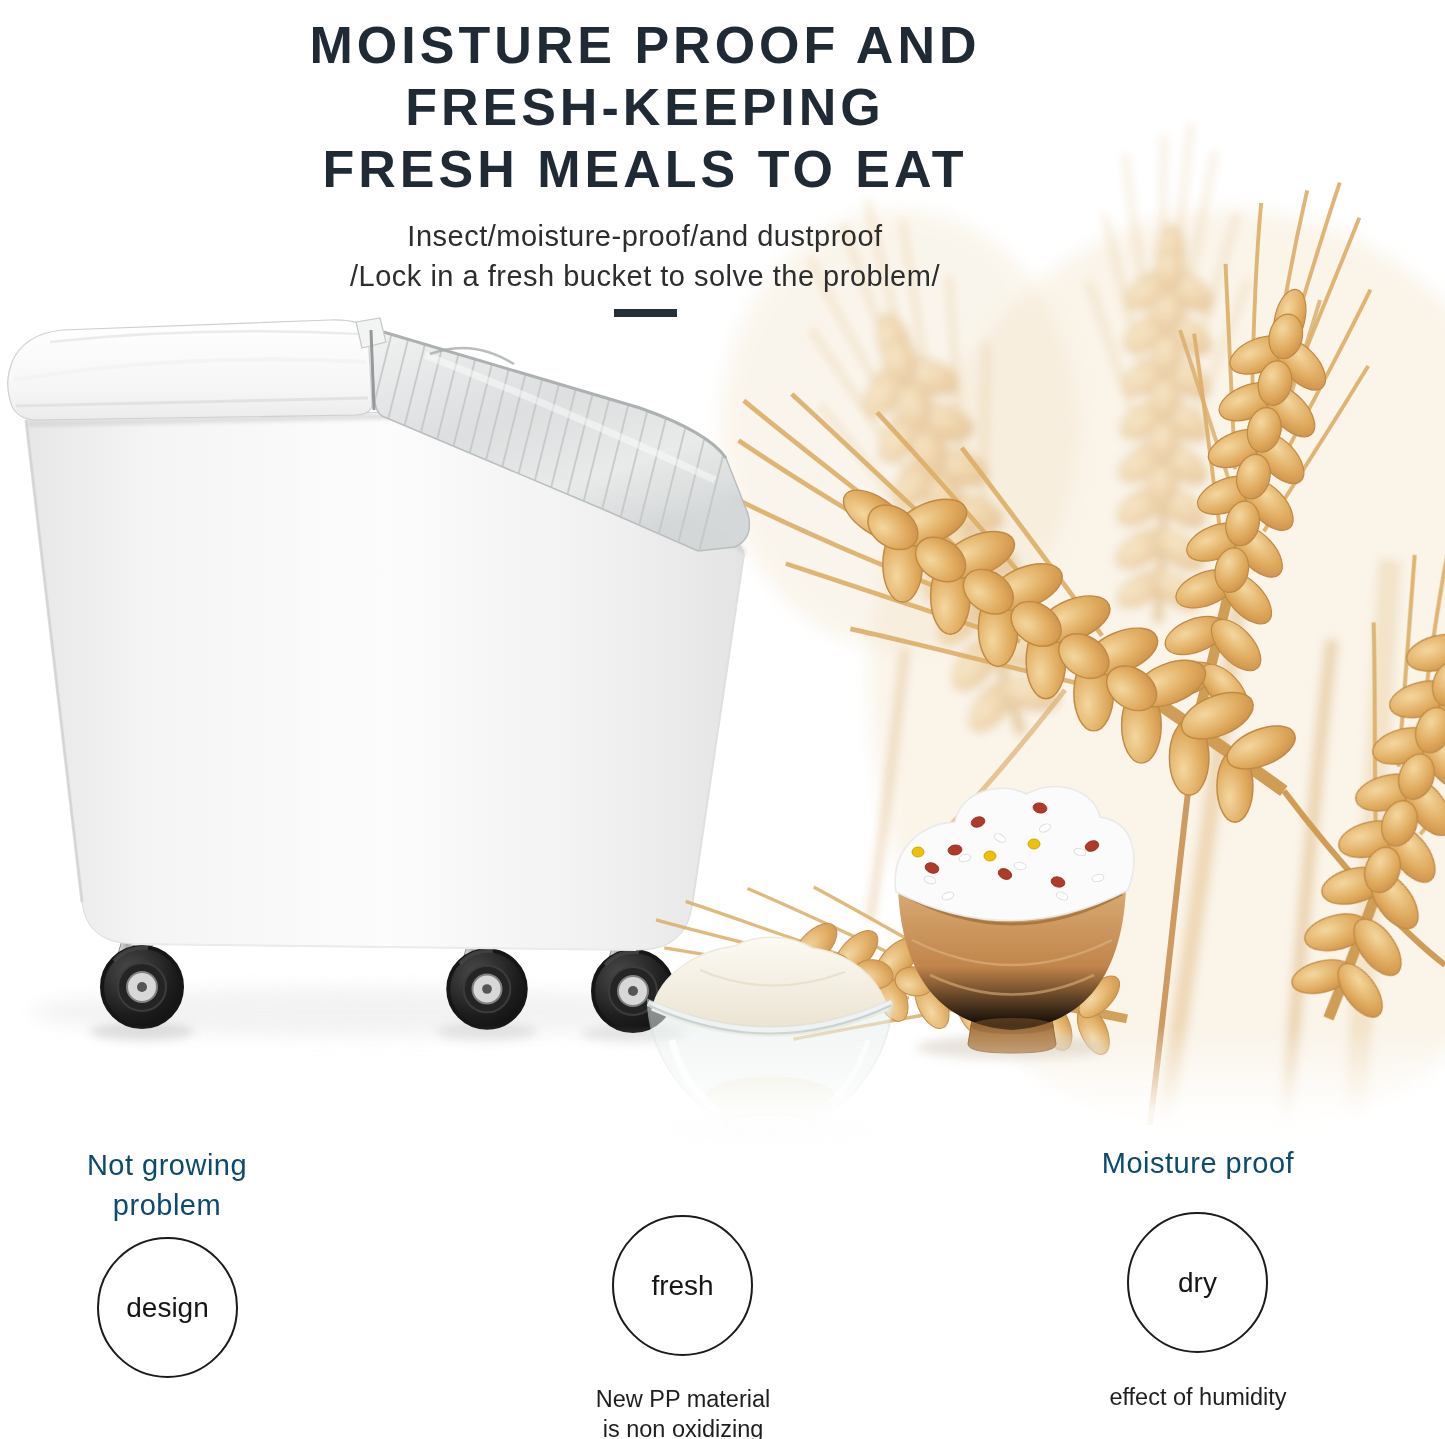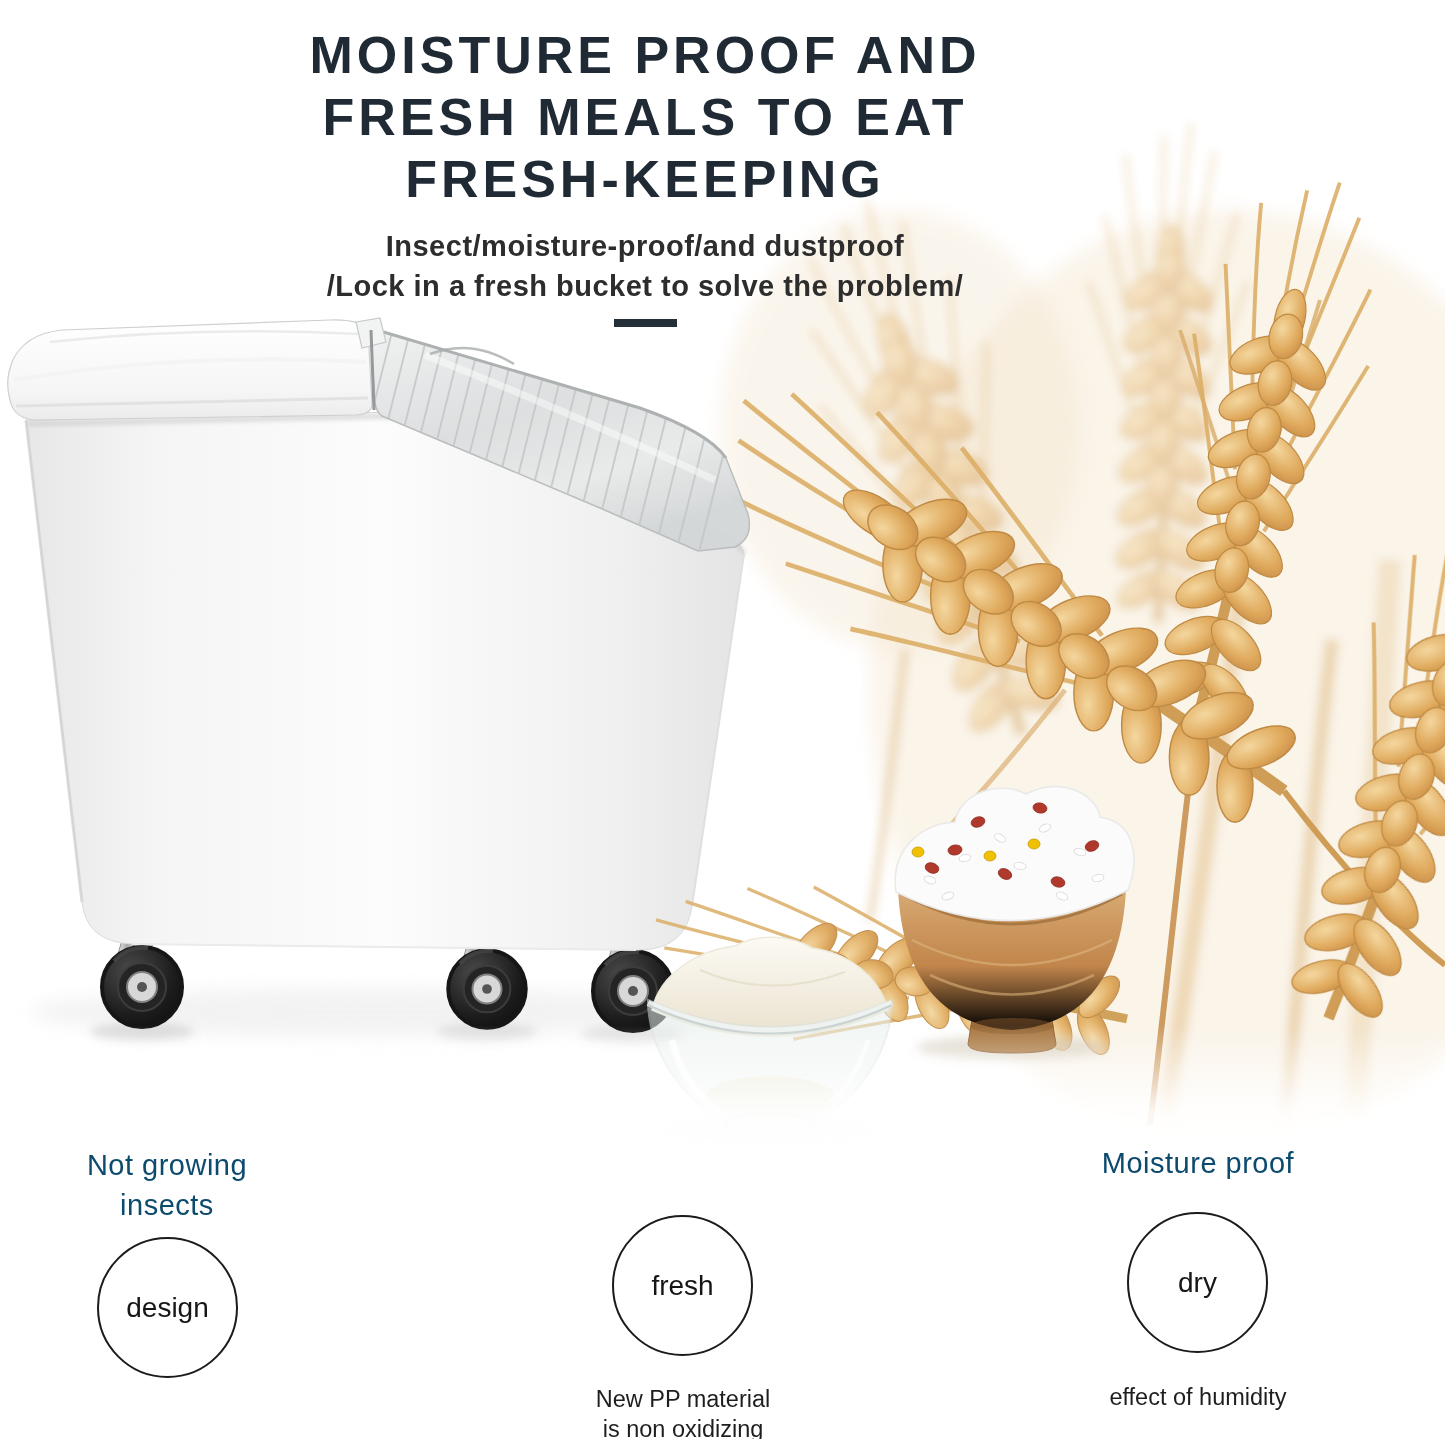--- a/index.html
+++ b/index.html
@@ -2,26 +2,26 @@
 <html><head>
 <meta charset="utf-8">
 <style>
   html,body{margin:0;padding:0;background:#ffffff;}
   .canvas{
     position:relative;width:1445px;height:1439px;background:#ffffff;overflow:hidden;
     font-family:"Liberation Sans","DejaVu Sans",sans-serif;
   }
   
   .header{position:absolute;left:0;top:0;width:1290px;text-align:center;}
-  .title{margin:0;padding-top:24px;font-size:52px;line-height:62px;font-weight:700;
+  .title{margin:0;padding-top:14px;font-size:52px;line-height:62px;font-weight:700;
          letter-spacing:4px;color:#1f2a35;}
   .title span{display:block;}
   .subtitle{margin:16px 0 0 0;font-size:29px;line-height:40px;font-weight:400;
             color:#2d2d2d;letter-spacing:0.5px;}
-  .subtitle span{display:block;font-weight:bold;}
+  .subtitle span{display:block;}
   .divider{width:63px;height:8px;background:#242f38;margin:13px auto 0 auto;}
   
   .scene{position:absolute;left:0;top:0;width:1445px;height:1439px;}
   
   .feature{position:absolute;top:1132px;}
   .feature h2{margin:5px;font-size:29px;line-height:40px;font-weight:400;color:#0c4a6e;
               text-align:center;letter-spacing:0.5px;}
   .feature h2 span{display:block;}
   .badge-circle{position:absolute;width:137px;height:137px;border:2px solid #1b1b1b;
                 border-radius:50%;display:flex;align-items:center;justify-content:center;
@@ -294,36 +294,36 @@
       <path d="M868 1040 C860 1068 846 1088 830 1102" stroke="#ffffff" stroke-width="5" opacity="0.6" fill="none"></path>
       <ellipse cx="770" cy="1124" rx="44" ry="10" fill="#f3f6f4" opacity="0.6" stroke="#cdd5d3" stroke-width="2.5"></ellipse>
     </g>
 
     <rect x="0" y="1025" width="1445" height="132" fill="url(#fadeWhite)"></rect>
   </svg>
 
   <header class="header">
     <h1 class="title">
       <span>MOISTURE PROOF AND</span>
+      <span>FRESH-KEEPING</span>
       <span>FRESH MEALS TO EAT</span>
-      <span>FRESH-KEEPING</span>
     </h1>
     <p class="subtitle">
       <span>Insect/moisture-proof/and dustproof</span>
       <span>/Lock in a fresh bucket to solve the problem/</span>
     </p>
     <div class="divider"></div>
   </header>
 
   <section>
 
     <div class="feature f1">
       <h2>
         <span>Not growing</span>
-        <span>insects</span>
+        <span>problem</span>
       </h2>
       <div class="badge-circle">
         <span>design</span>
       </div>
     </div>
 
     <div class="feature f2">
       <div class="badge-circle">
         <span>fresh</span>
       </div>

